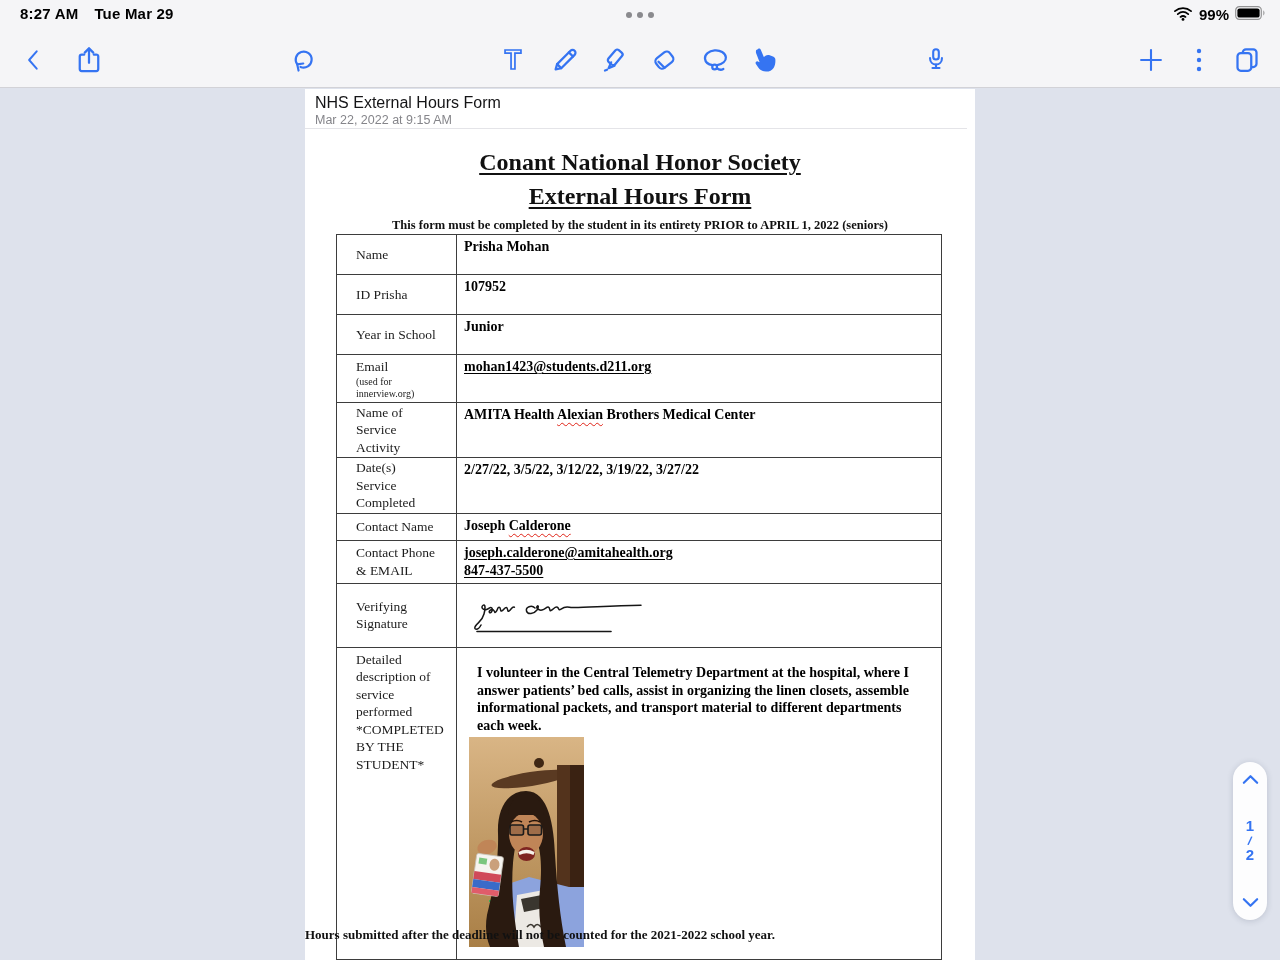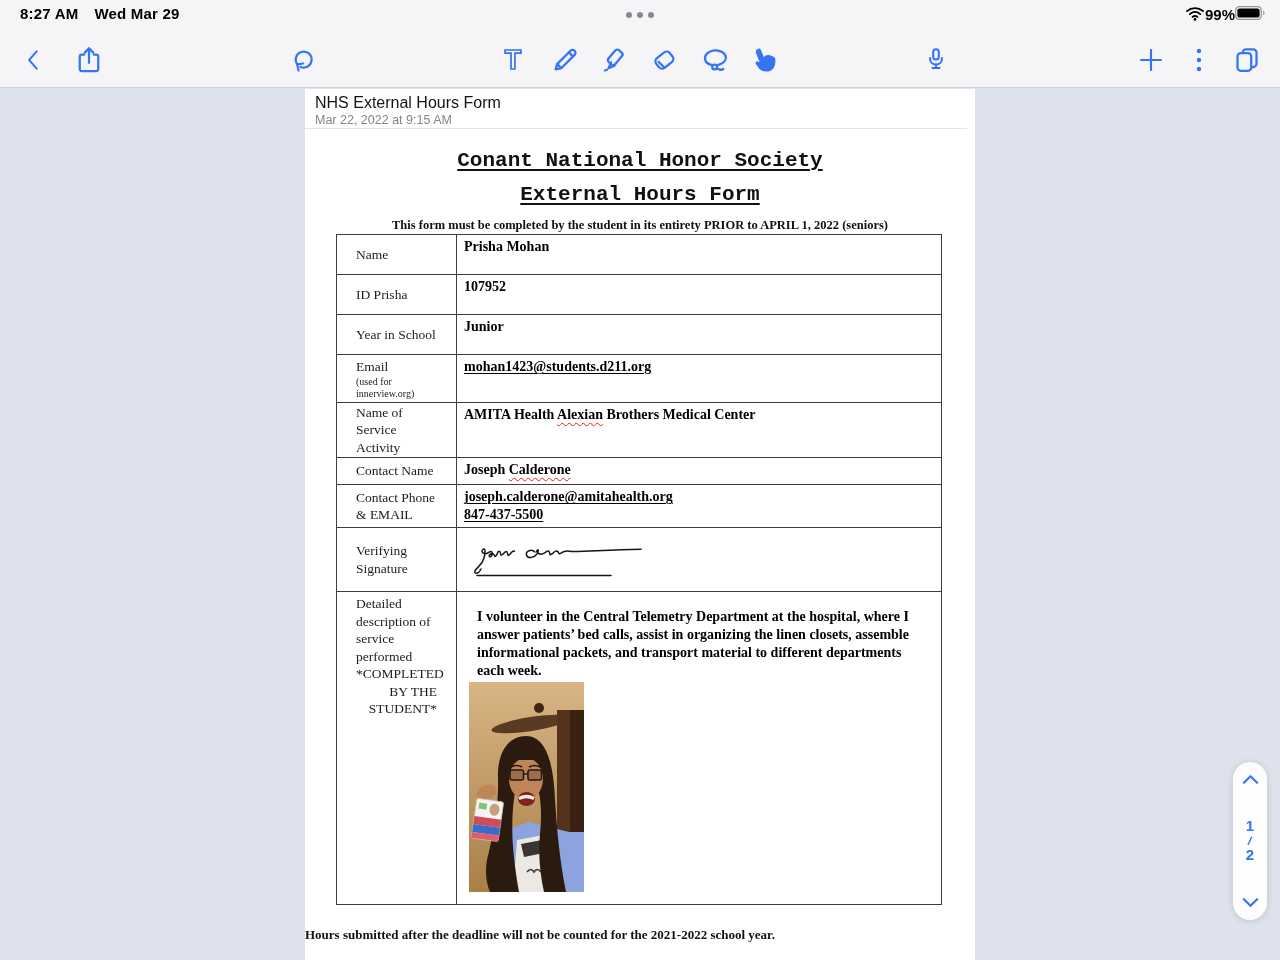--- a/index.html
+++ b/index.html
@@ -6,67 +6,67 @@
   html,body { width:1280px; height:960px; }
   body { font-family:"Liberation Sans", sans-serif; background:#dee2ec; }
   .screen { position:relative; width:1280px; height:960px; overflow:hidden; background:#dee2ec; }
 
   
   .topbar { position:absolute; top:0; left:0; width:1280px; height:88px; background:#f5f5f7; border-bottom:1px solid #d2d2d7; z-index:5; }
   .status-left { position:absolute; top:5px; left:20px; font-size:15px; font-weight:700; color:#000; letter-spacing:.2px; }
   .status-left .date { margin-left:16px; font-weight:600; }
   .status-dots { position:absolute; top:12px; left:50%; transform:translateX(-50%); display:flex; gap:5px; }
   .status-dots i { width:6px; height:6px; border-radius:50%; background:#8a8a8e; }
-  .status-right { position:absolute; top:5px; right:14px; display:flex; align-items:center; font-size:15px; font-weight:700; color:#000; }
+  .status-right { position:absolute; top:5px; right:14px; display:flex; align-items:center; gap:6px; font-size:15px; font-weight:700; color:#000; }
 
   .tbtn { position:absolute; width:38px; height:38px; top:41px; display:flex; align-items:center; justify-content:center; cursor:pointer; }
   .tbtn svg { display:block; }
   .stroke-b { stroke:#3574f2; fill:none; stroke-width:1.8; stroke-linecap:round; stroke-linejoin:round; }
   .fill-b { fill:#3574f2; }
   .tstroke { font-size:27px; font-weight:700; color:transparent; -webkit-text-stroke:1.7px #3574f2; line-height:1; }
 
   
   .document { position:absolute; left:305px; top:89px; width:670px; height:871px; background:#ffffff; }
   .mail-header { position:absolute; top:0; left:0; right:8px; height:40px; border-bottom:1px solid #e4e4e8; padding:5px 0 0 10px; }
   .mail-title { font-size:16px; font-weight:400; color:#141416; }
   .mail-date { font-size:12.5px; color:#85858a; margin-top:1px; }
-  .doc-title { position:absolute; width:100%; text-align:center; font-family:Liberation Mono, monospace; font-weight:700; font-size:21px; color:#111; }
+  .doc-title { position:absolute; width:100%; text-align:center; font-family:Liberation Serif, serif; font-weight:700; font-size:24px; color:#111; }
   .doc-title span { text-decoration:underline; text-decoration-thickness:1.5px; text-underline-offset:3px; }
   .t1 { top:60px; } .t2 { top:94px; }
   .instruction { position:absolute; top:129px; width:100%; text-align:center; font-family:"Liberation Serif", serif; font-weight:700; font-size:12.5px; color:#111; }
 
   table.form { position:absolute; top:145px; left:31px; width:606px; border-collapse:collapse; table-layout:fixed; }
   table.form td { border:1px solid #3d3d3d; font-family:"Liberation Serif", serif; }
   td.lbl { width:120px; padding:1px 19px; font-size:13.5px; line-height:1.3; vertical-align:middle; color:#1c1c1c; }
   td.val { padding:3px 7px; font-size:14px; line-height:1.28; font-weight:700; vertical-align:top; color:#000; }
   .lbl-note { font-size:10px; line-height:1.25; }
   .link { text-decoration:underline; text-decoration-thickness:1px; text-underline-offset:2px; }
   .squiggle { text-decoration:underline wavy #e02418; text-decoration-thickness:1px; text-underline-offset:3px; }
   td.top { vertical-align:top; padding-top:3px; }
-  .lbl-note-center { display:block; text-align:right; font-size:13.5px; }
+  .lbl-note-center { display:block; text-align:left; font-size:13.5px; }
   td.noPad { padding:12px; }
   .desc-text { padding:4px 8px 2px 8px; min-height:70px; }
   .photo-wrap { display:block; width:115px; height:210px; margin:0; }
 
   .doc-footer { position:absolute; top:838px; width:100%; text-align:left; font-family:"Liberation Serif", serif; font-weight:700; font-size:13px; color:#111; }
 
   
   .page-pill { position:absolute; right:13px; top:762px; width:34px; height:158px; background:#fdfdfe; border-radius:17px; box-shadow:0 1px 6px rgba(40,50,80,.18); display:flex; flex-direction:column; align-items:center; justify-content:space-between; padding:11px 0; z-index:6; }
   .page-nums { display:flex; flex-direction:column; align-items:center; color:#3574f2; font-size:15px; font-weight:600; line-height:1.25; }
   .page-sep { transform:rotate(14deg); font-size:12px; line-height:.9; }
   .pill-btn { cursor:pointer; display:flex; }
 </style>
 </head>
 <body>
 
 <div class="screen">
 
   <div class="topbar">
     <div class="status-left">
-      <span>8:27 AM</span><span class="date">Wed Mar 29</span>
+      <span>8:27 AM</span><span class="date">Tue Mar 29</span>
     </div>
     <div class="status-dots">
         <i></i>
         <i></i>
         <i></i>
       </div>
     <div class="status-right">
       <span>
         <svg width="20" height="16" viewBox="0 0 24 19">
             <g stroke="#000" stroke-width="2.1" fill="none" stroke-linecap="round">
@@ -218,20 +218,24 @@
       <tr>
         <td class="lbl top" style="height:44px">
           <span>Email</span>
           <span class="lbl-note" style="display:block">(used for innerview.org)</span>
         </td>
         <td class="val"><span class="link">mohan1423@students.d211.org</span></td>
       </tr>
       <tr>
         <td class="lbl" style="height:40px">Name of Service Activity</td>
         <td class="val"><span>AMITA Health </span><span class="squiggle">Alexian</span><span> Brothers Medical Center</span></td>
+      </tr>
+      <tr>
+        <td class="lbl" style="height:40px">Date(s) Service Completed</td>
+        <td class="val">2/27/22, 3/5/22, 3/12/22, 3/19/22, 3/27/22</td>
       </tr>
       <tr>
         <td class="lbl" style="height:27px">Contact Name</td>
         <td class="val"><span>Joseph </span><span class="squiggle">Calderone</span></td>
       </tr>
       <tr>
         <td class="lbl" style="height:40px">Contact Phone &amp; EMAIL</td>
         <td class="val">
           <span class="link" style="display:block">joseph.calderone@amitahealth.org</span>
           <span class="link" style="display:block">847-437-5500</span>

